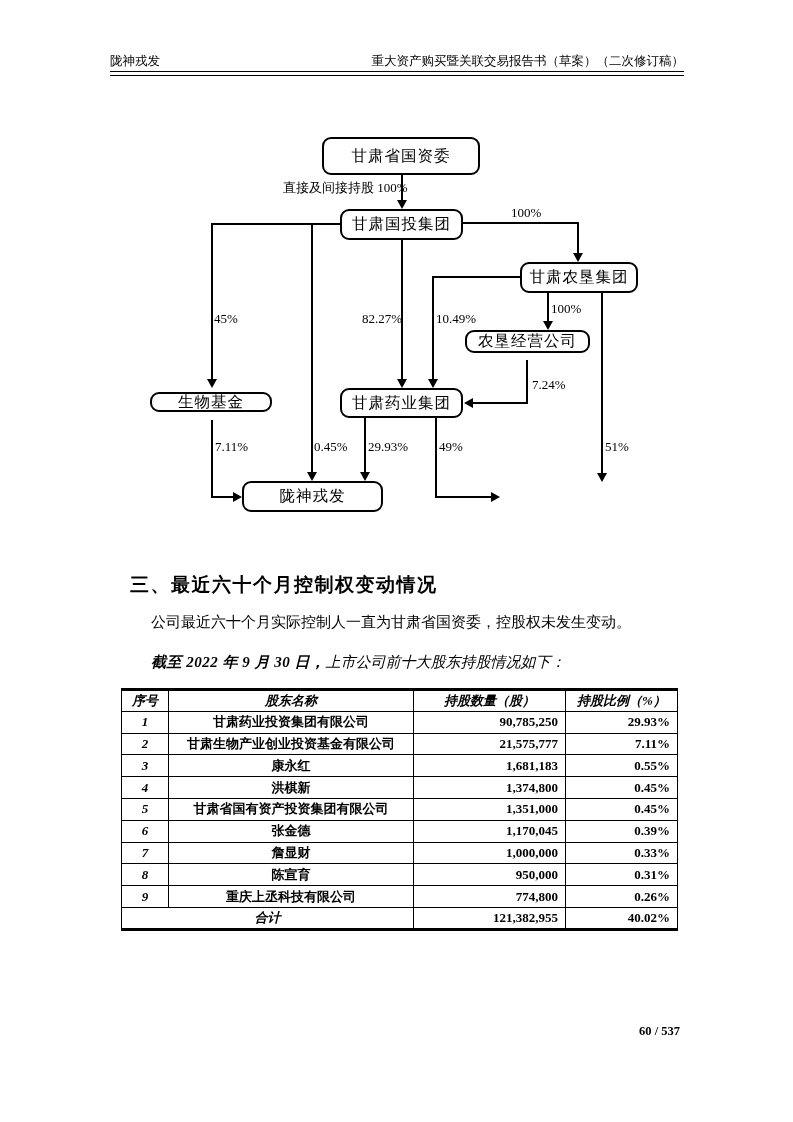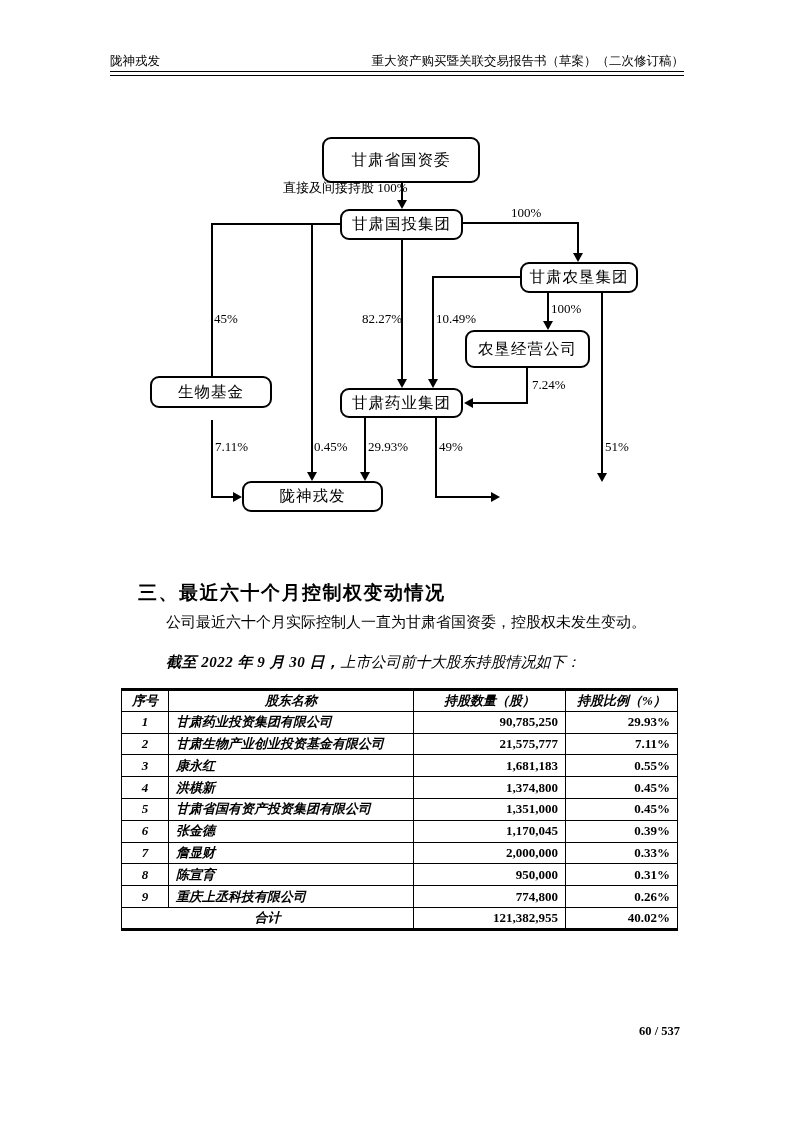--- a/index.html
+++ b/index.html
@@ -19,36 +19,36 @@
     border-radius:9px; background:#fff; display:flex; align-items:center;
     justify-content:center; font-size:15.5px; letter-spacing:1px; }
   .vl,.hl { position:absolute; background:#000; }
   .vl { width:2px; } .hl { height:2px; }
   .arr { position:absolute; width:0; height:0; }
   .arr.down  { border-left:5px solid transparent; border-right:5px solid transparent; border-top:9px solid #000; }
   .arr.right { border-top:5px solid transparent; border-bottom:5px solid transparent; border-left:9px solid #000; }
   .arr.left  { border-top:5px solid transparent; border-bottom:5px solid transparent; border-right:9px solid #000; }
   .elabel { position:absolute; font-size:13px; white-space:nowrap; }
   
-  .sec-title { position:absolute; left:122px; top:564px; margin:16px;
+  .sec-title { position:absolute; left:122px; top:564px; margin:8px;
     font-family:"Liberation Sans", sans-serif; font-size:19px; font-weight:bold;
     letter-spacing:1.5px; }
-  .para { position:absolute; left:136px; width:566px; margin:0;
+  .para { position:absolute; left:121px; width:566px; margin:0;
     font-size:15px; line-height:22px; }
   .para.p1 { top:611px; text-indent:2em; }
   .para.p2 { top:651px; text-indent:2em;font-style:italic; }
   .para.p2 b { letter-spacing:0.5px; }
   
   table.sh { position:absolute; left:121px; top:688px; width:556px;
     border-collapse:collapse; table-layout:fixed;
     border-top:3px solid #000; border-bottom:3px solid #000; }
   table.sh td { box-sizing:border-box; border:1.6px solid #000; height:21.8px;
     font-size:13px; font-weight:bold; padding:0 7px; overflow:hidden; white-space:nowrap; }
   td.c { text-align:center; padding:0;font-style:italic; }
-  td.l { text-align:left;font-style:italic; }
+  td.l { text-align:center; }
   td.r { text-align:right; }
   
   .pg-num { position:absolute; left:639px; top:1024px; font-size:12.5px; font-weight:bold; }
 </style>
 </head>
 <body>
 
 <div class="page">
 
   <div class="pg-header">
@@ -106,25 +106,25 @@
 
     <div class="vl" style="left:435px;top:418px;height:80px"></div>
     <div class="hl" style="left:435px;top:496px;width:56px"></div>
     <div class="arr right" style="left:491px;top:492px"></div>
     <span class="elabel" style="left:439px;top:439px">49%</span>
 
     <div class="vl" style="left:601px;top:293px;height:181px"></div>
     <div class="arr down" style="left:597px;top:473px"></div>
     <span class="elabel" style="left:605px;top:439px">51%</span>
 
-    <div class="node" style="left:322px;top:137px;width:158px;height:46px">甘肃省国资委</div>
+    <div class="node" style="left:322px;top:137px;width:158px;height:38px">甘肃省国资委</div>
     <div class="node" style="left:520px;top:262px;width:118px;height:31px">甘肃农垦集团</div>
     <div class="node" style="left:340px;top:209px;width:123px;height:31px">甘肃国投集团</div>
-    <div class="node" style="left:465px;top:330px;width:125px;height:38px">农垦经营公司</div>
-    <div class="node" style="left:150px;top:376px;width:122px;height:32px">生物基金</div>
+    <div class="node" style="left:465px;top:330px;width:125px;height:23px">农垦经营公司</div>
+    <div class="node" style="left:150px;top:392px;width:122px;height:20px">生物基金</div>
     <div class="node" style="left:340px;top:388px;width:123px;height:30px">甘肃药业集团</div>
     <div class="node" style="left:242px;top:481px;width:141px;height:31px">陇神戎发</div>
   </div>
 
   <h2 class="sec-title">三、最近六十个月控制权变动情况</h2>
   <p class="para p1">公司最近六十个月实际控制人一直为甘肃省国资委，控股权未发生变动。</p>
   <p class="para p2"><b>截至 2022 年 9 月 30 日，</b><span>上市公司前十大股东持股情况如下：</span></p>
 
   <table class="sh">
     <colgroup>
@@ -172,21 +172,21 @@
     </tr>
     <tr>
       <td class="c">6</td>
       <td class="l">张金德</td>
       <td class="r">1,170,045</td>
       <td class="r">0.39%</td>
     </tr>
     <tr>
       <td class="c">7</td>
       <td class="l">詹显财</td>
-      <td class="r">2,000,000</td>
+      <td class="r">1,000,000</td>
       <td class="r">0.33%</td>
     </tr>
     <tr>
       <td class="c">8</td>
       <td class="l">陈宣育</td>
       <td class="r">950,000</td>
       <td class="r">0.31%</td>
     </tr>
     <tr>
       <td class="c">9</td>

